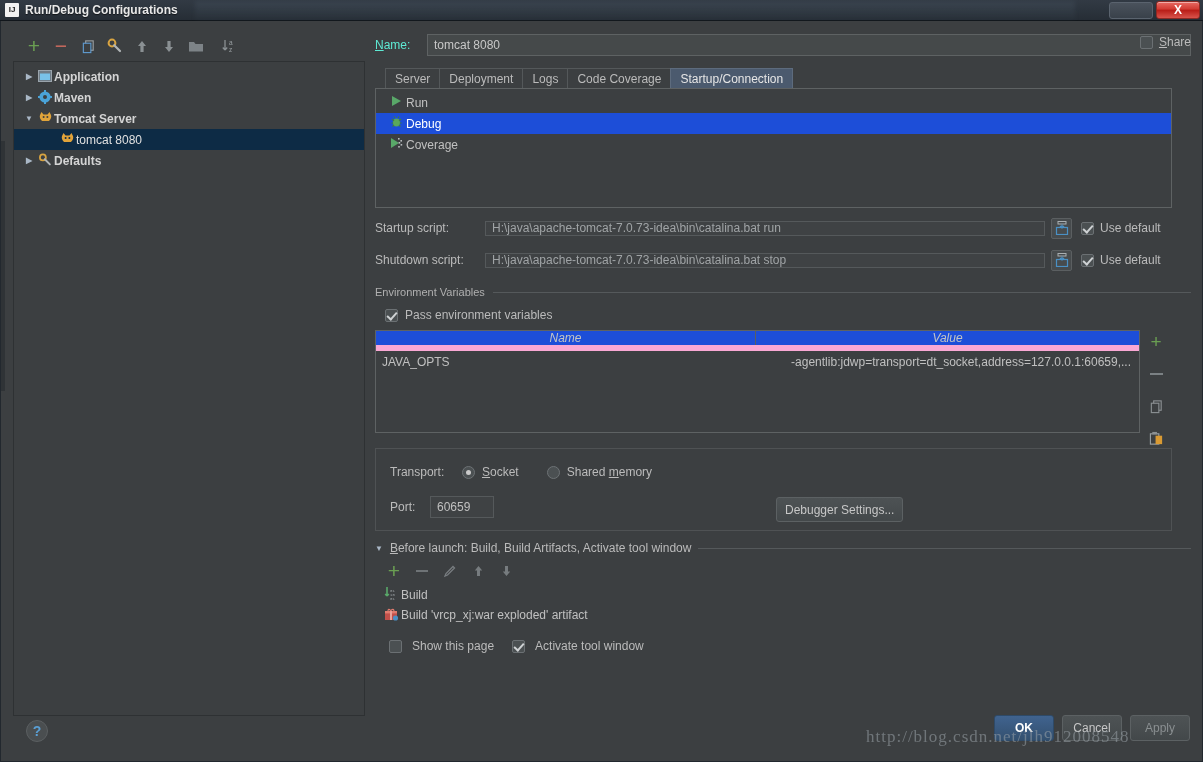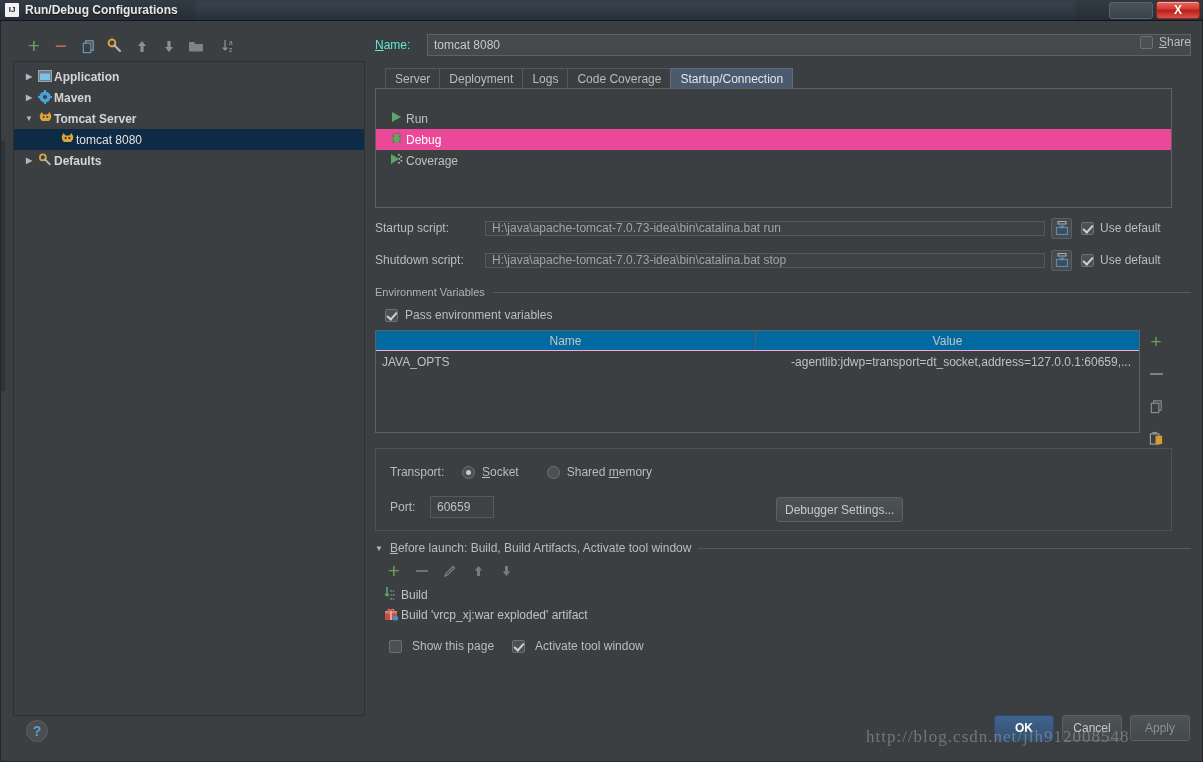--- a/index.html
+++ b/index.html
@@ -119,27 +119,27 @@
   }
   .tab.active { background: #4b5a6e; color: #e6e6e6; border-color: #5d6b7d; }
 
   .tab-body {
     position: absolute; left: 0; top: 55px; width: 816px; height: 590px;
   }
 
   
   .rdlist {
     width: 797px; height: 120px; background: #3c3f41;
-    border: 1px solid #5e6263; padding-top: 19px;
+    border: 1px solid #5e6263; padding-top: 3px;
   }
   .rd-row {
     height: 21px; display: flex; align-items: center; padding-left: 10px;
     font-size: 12px; color: #c0c0c0; cursor: default;
   }
-  .rd-row.selected { background: #ec4899; color: #ffffff; }
+  .rd-row.selected { background: #1d4ed8; color: #ffffff; }
   .rd-ic { width: 20px; flex: none; text-align: center; }
 
   
   .scr-row { display: flex; align-items: center; height: 24px; margin-top: 8px; }
   .scr-label { font-size: 12px; color: #bbbbbb; width: 110px; flex: none; }
   .scr-input {
     width: 560px; height: 15px; background: #3f4244; border: 1px solid #55595b;
     color: #a0a4a6; font-size: 12px; padding: 0 6px; display: flex; align-items: center;
     overflow: hidden; white-space: nowrap;
   }
@@ -155,21 +155,21 @@
   .grp-title span { font-size: 11px; color: #b0b0b0; white-space: nowrap; }
   .grp-line { flex: 1; height: 1px; background: #55595b; }
 
   .pass-cb { display: flex; align-items: center; gap: 7px; margin-top: 10px; padding-left: 10px; }
 
   
   .env-wrap { display: flex; margin-top: 8px; }
   .env-table {
     width: 765px; height: 103px; border: 1px solid #5e6263; background: #3c3f41;
   }
-  .env-head { display: flex; height: 20px; background: #0369a1; border-bottom: 1px solid #f9a8d4; }
+  .env-head { display: flex; height: 20px; background: #1d4ed8; border-bottom: 6px solid #f9a8d4; font-style: italic; }
   .env-th {
     font-size: 12px; color: #c4c4c4; display: flex; align-items: center; justify-content: center;
   }
   .env-th.c1 { width: 380px; border-right: 1px solid #5a5e60; }
   .env-th.c2 { flex: 1; }
   .env-row { display: flex; height: 21px; align-items: center; }
   .env-td { font-size: 12px; color: #c0c0c0; display: flex; align-items: center; }
   .env-td.c1 { width: 380px; padding-left: 6px; }
   .env-td.c2 { flex: 1; justify-content: flex-end; padding-right: 8px; }
   .env-side { width: 32px; display: flex; flex-direction: column; align-items: center; padding-top: 2px; gap: 12px; }

